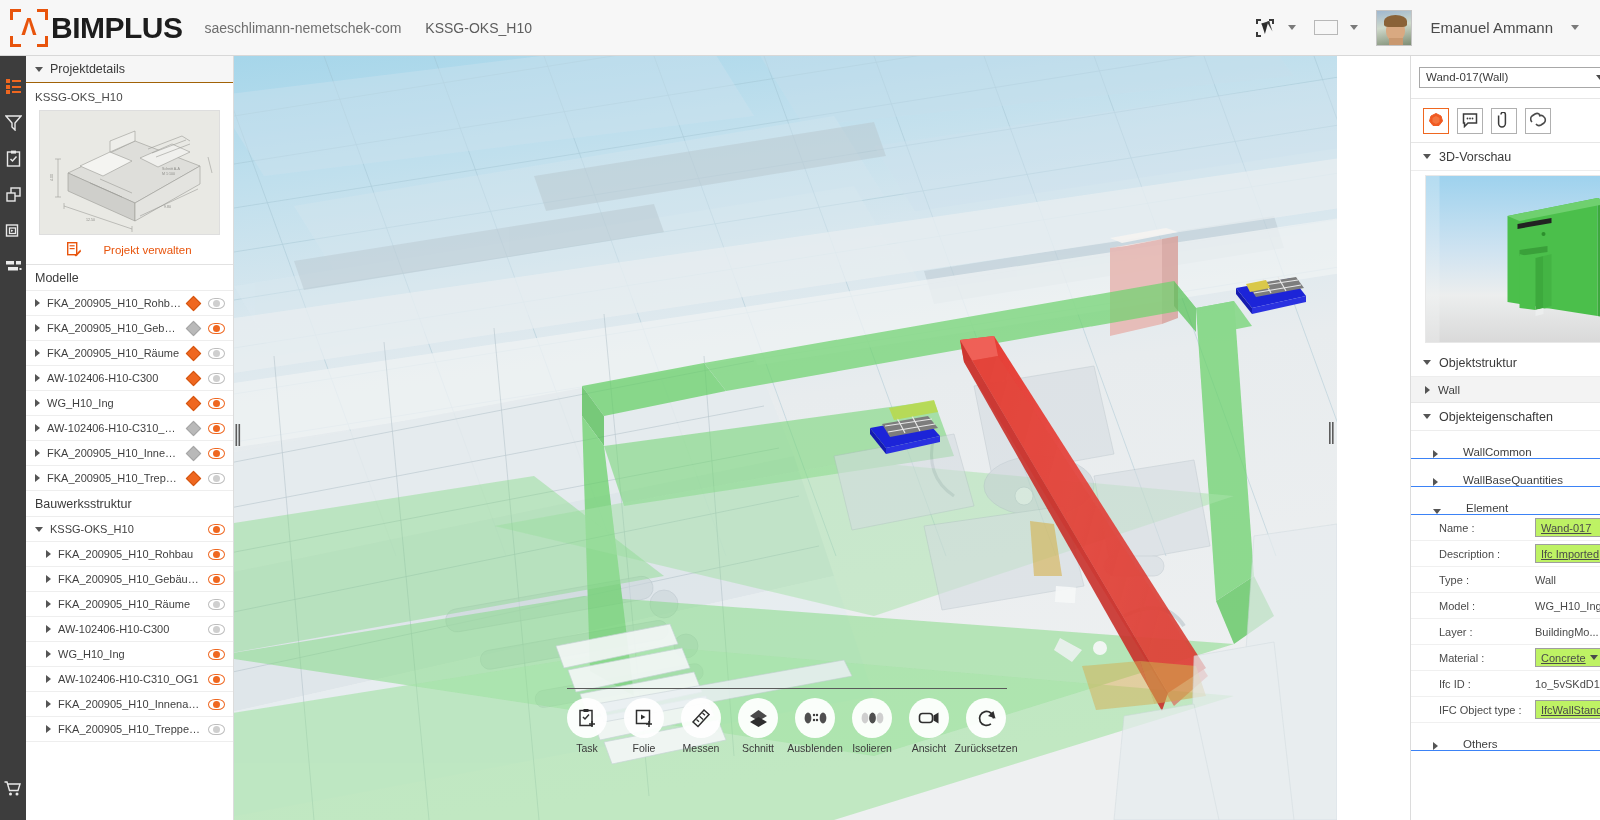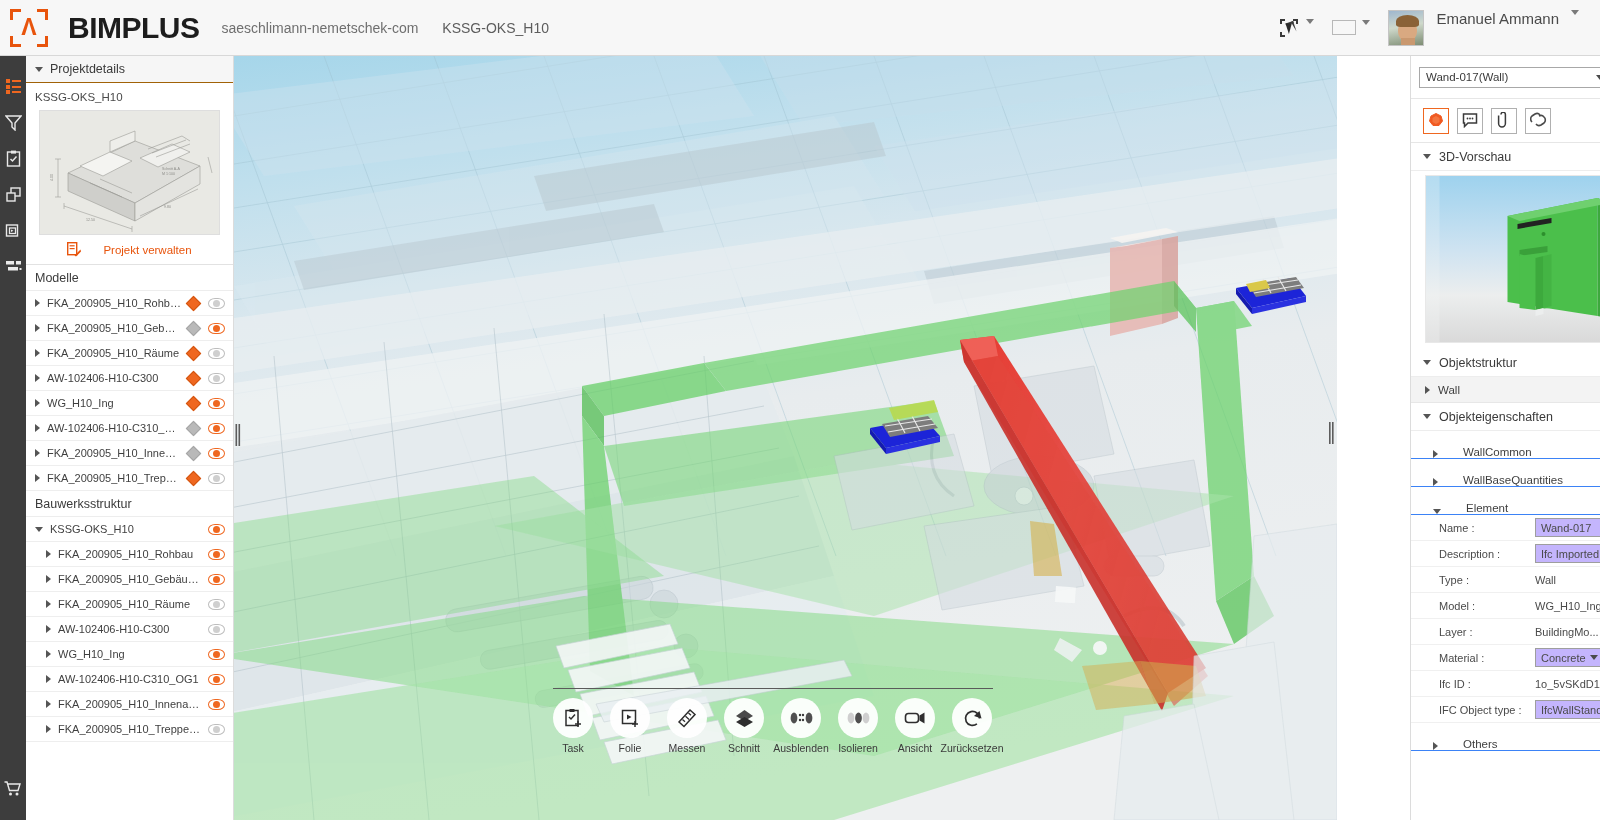--- a/index.html
+++ b/index.html
@@ -24,30 +24,30 @@
   .logo-mark .c-tr { top:0; right:0; border-left:none; border-bottom:none; }
   .logo-mark .c-bl { bottom:0; left:0; border-right:none; border-top:none; }
   .logo-mark .c-br { bottom:0; right:0; border-left:none; border-top:none; }
   .logo-mark .glyph {
     position:absolute; left:0; top:0; width:38px; height:38px;
     display:flex; align-items:center; justify-content:center;
     color:#e8540c; font-size:23px; font-weight:700; line-height:1;
   }
   .brand {
     font-size: 30px; font-weight: 700; color: #1d1d1d;
-    letter-spacing: -0.5px; margin-left: 20px;
+    letter-spacing: -0.5px; margin-left: 3px;
   }
   .ctx { font-size: 14px; color: #6f6f6f; margin-left: 22px; }
   .ctx.project { margin-left: 24px; color:#5d5d5d; }
   .header-right {
     margin-left: auto; display: flex; align-items: center;
     padding-right: 14px; gap: 4px;
   }
   .hdr-btn {
-    display: flex; gap: 6px;
+    display: flex; align-items: center; gap: 12px;
     padding: 5px 7px; cursor: pointer; color:#4a4a4a;
   }
   .caret { width: 0; height: 0; border-left: 4px solid transparent;
            border-right: 4px solid transparent; border-top: 5px solid #7a7a7a; }
   .sel-icon { width: 20px; height: 18px; position: relative; }
   .sel-icon i { position:absolute; width:5px; height:5px; border:2px solid #3a3a3a; }
   .sel-icon .p1 { top:0; left:0; border-right:none; border-bottom:none;}
   .sel-icon .p2 { top:0; right:2px; border-left:none; border-bottom:none;}
   .sel-icon .p3 { bottom:0; left:0; border-right:none; border-top:none;}
   .sel-icon .cur {
@@ -138,21 +138,21 @@
     position:absolute; top:56px; left:234px; width:1103px; height:764px;
     overflow:hidden;
     background: linear-gradient(171deg,
       #a8d7ea 0%, #b8dcec 10%, #cfe4ee 22%, #dfe9ee 33%,
       #e7eced 44%, #eceeee 58%, #eef0f0 72%, #eef0f1 100%);
   }
   .vp-layer { position:absolute; inset:0; }
 
   
   .vp-toolbar {
-    position:absolute; left:319px; bottom:68px; width:440px; height:70px;
+    position:absolute; left:333px; bottom:68px; width:440px; height:70px;
   }
   .tb-line { position:absolute; top:6px; left:0; width:440px; height:1px; background:#5a5a5a; }
   .tb-items { position:absolute; top:16px; left:0; display:flex; gap:17px; }
   .tb-item { width:40px; display:flex; flex-direction:column; align-items:center; cursor:pointer; }
   .tb-circle {
     width:40px; height:40px; border-radius:50%;
     background:rgba(255,255,255,0.94);
     display:flex; align-items:center; justify-content:center;
   }
   .tb-label { font-size:10.5px; color:#3a3a3a; margin-top:4px; white-space:nowrap; }
@@ -195,22 +195,22 @@
     height:28px; display:flex; align-items:flex-end; gap:25px; padding-left:22px;
     border-bottom:1px solid #3b82f6; cursor:pointer; font-size:11.5px;
   }
   .prop-row {
     height:26px; display:flex; align-items:center; border-bottom:1px solid #f0f0f0;
     padding-left:28px; padding-right:12px; font-size:11px;
   }
   .prop-key { width:96px; color:#4a4a4a; }
   .prop-val { color:#4a4a4a; }
   .prop-val.boxed {
-    border:1px solid #9e9e9e; background:#c4b5fd; height:19px; min-width:66px;
-    display:flex; align-items:center; padding:0 5px; overflow:hidden; white-space:nowrap;
+    border:1px solid #9e9e9e; background:#bef264; height:19px; min-width:66px;
+    display:flex; align-items:center; padding:0 5px; overflow:hidden; white-space:nowrap;text-decoration:underline;
   }
   .prop-val.boxed.sel { padding-right:2px; }
   .prop-val.boxed .sc { margin-left:auto; width:0;height:0;
       border-left:4px solid transparent; border-right:4px solid transparent; border-top:5px solid #4a4a4a; }
 </style>
 </head>
 <body>
 
 <div id="app">
 

